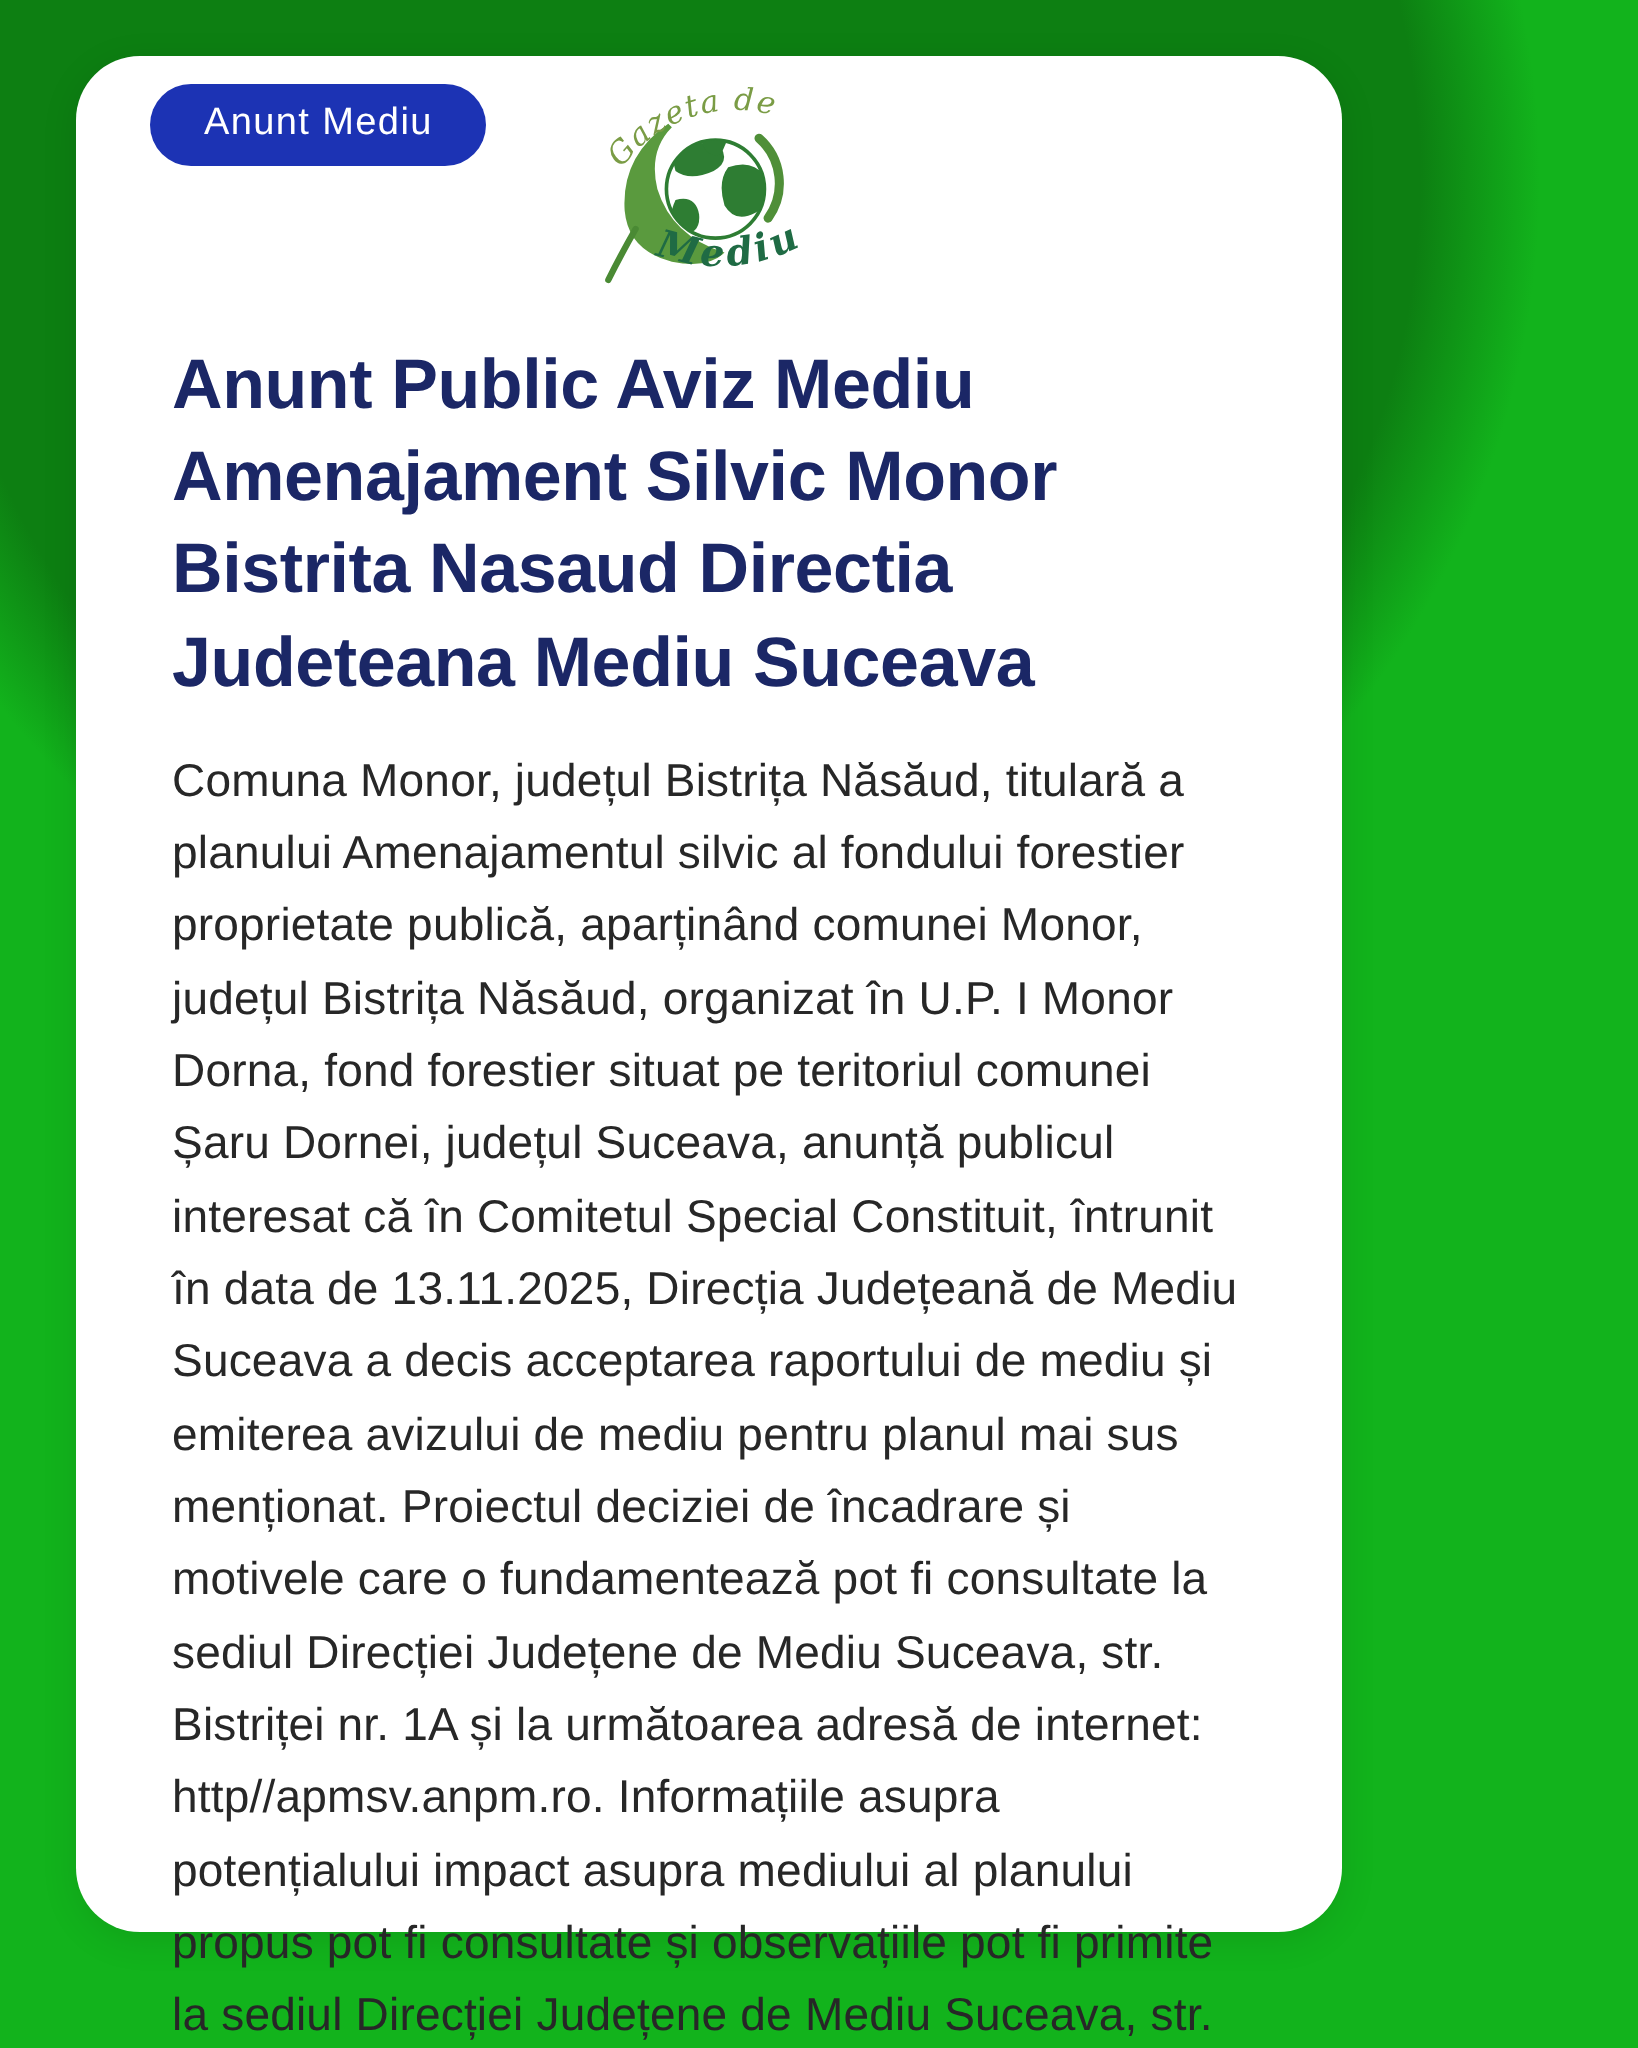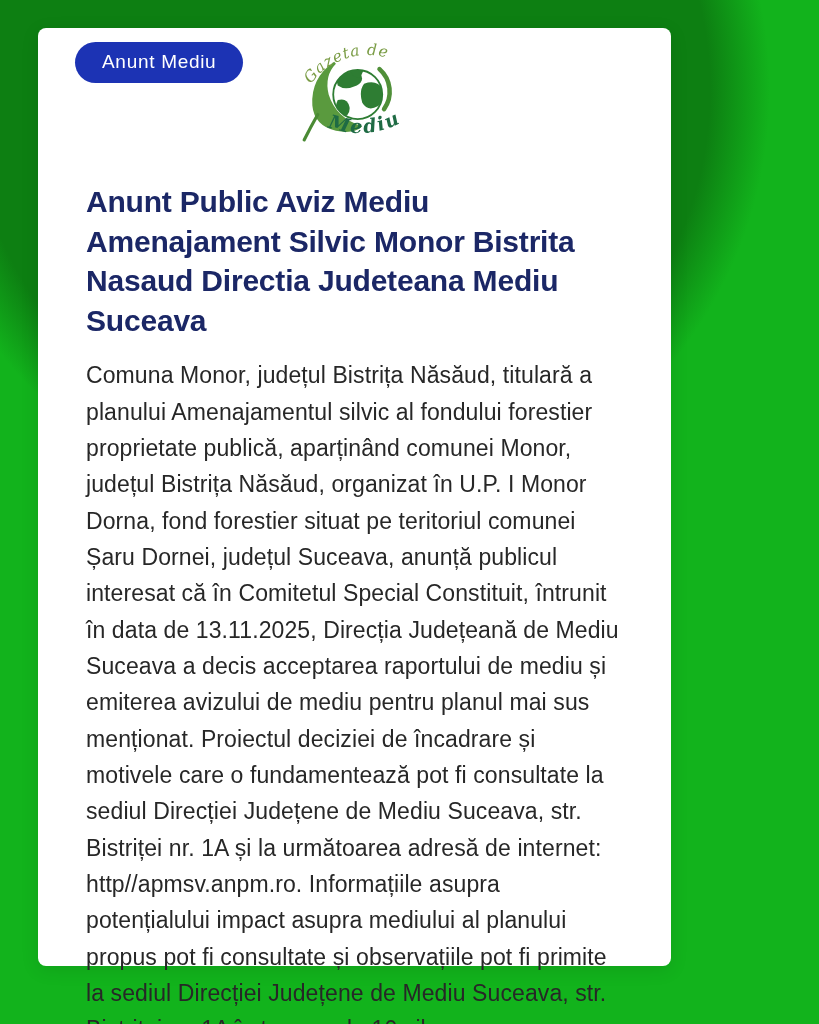--- a/index.html
+++ b/index.html
@@ -17,21 +17,21 @@
     overflow: hidden;
   }
 
   .card {
     position: absolute;
     left: 38px;
     top: 28px;
     width: 633px;
     height: 938px;
     background: #ffffff;
-    border-radius: 8px;
+    border-radius: 32px;
     box-shadow: 0 4px 18px rgba(0,0,0,0.10);
     padding: 0 48px;
   }
 
   .card-header {
     position: relative;
     height: 122px;
   }
 
   .badge {
@@ -52,23 +52,23 @@
   }
 
   .logo {
     position: absolute;
     left: 50%;
     top: 3px;
     transform: translateX(-50%);
   }
 
   .headline {
-    margin-top: 32px;
+    margin-top: 20px;
     color: #1b2766;
-    font-size: 30px;
+    font-size: 35px;
     font-weight: 800;
     line-height: 1.32;
     letter-spacing: -0.2px;
   }
 
   .body-text {
     margin-top: 17px;
     color: #272727;
     font-size: 23px;
     line-height: 1.58;

